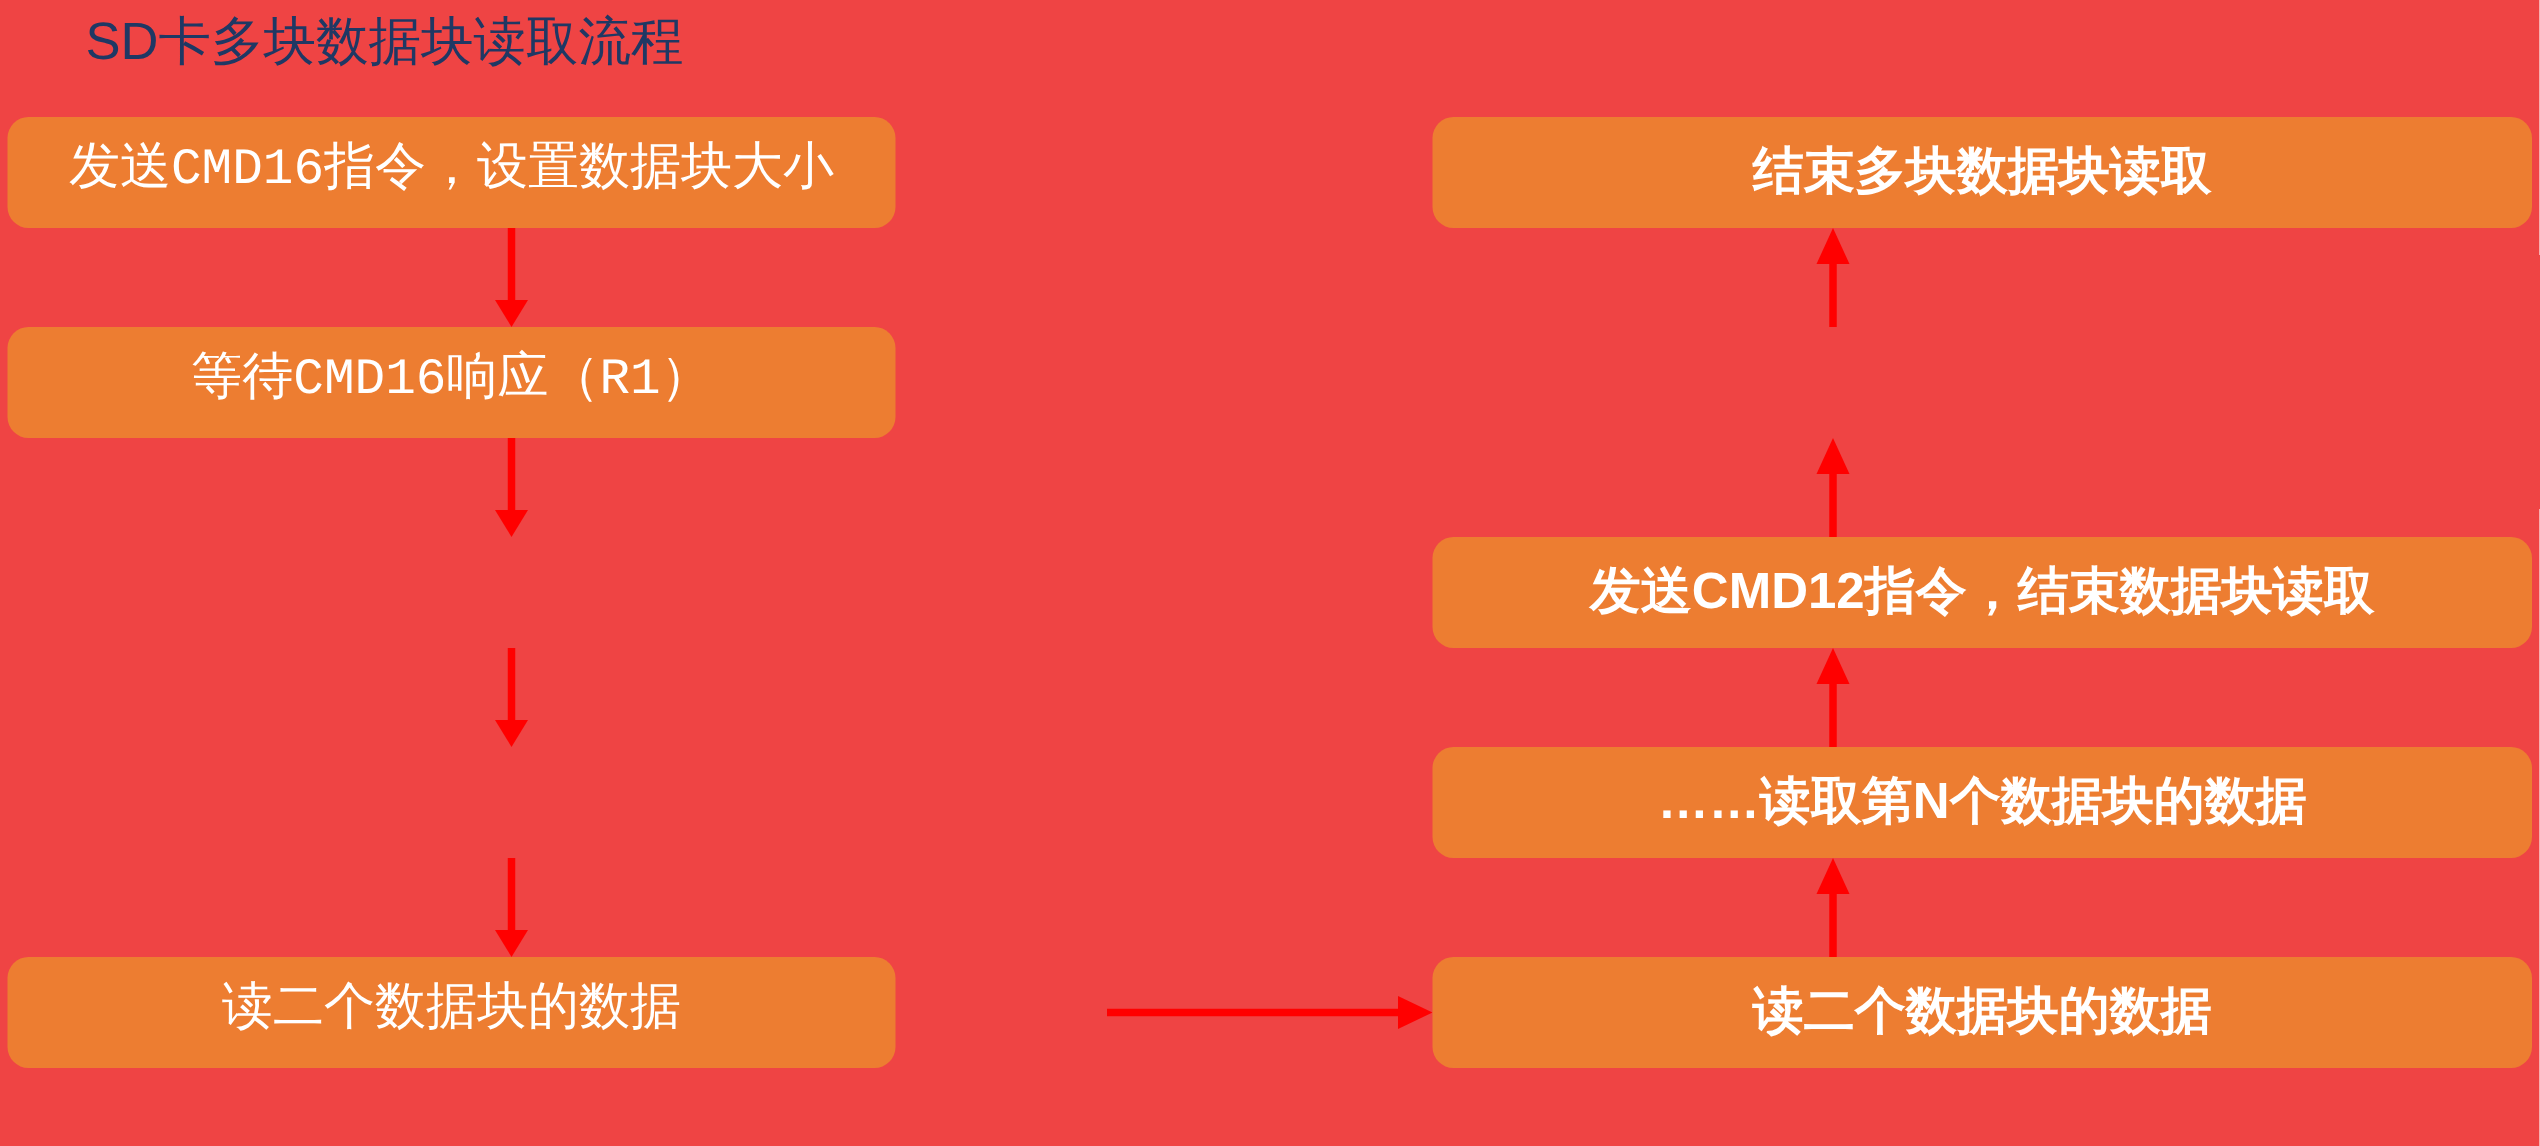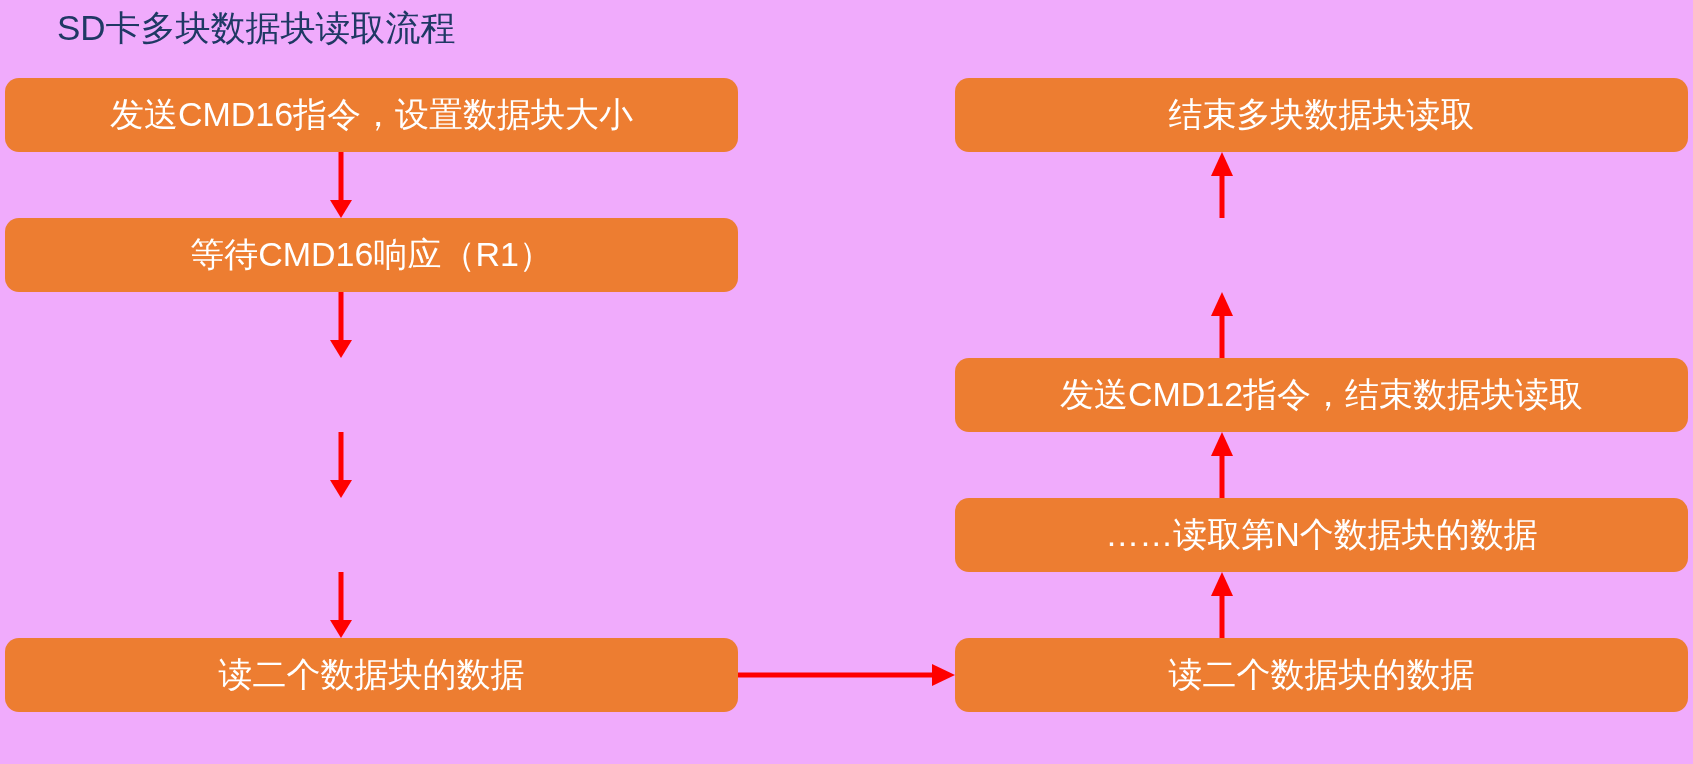--- a/index.html
+++ b/index.html
@@ -7,21 +7,21 @@
     padding: 0;
     background: #ffffff;
   }
   body {
     font-family: "Liberation Sans", "DejaVu Sans", sans-serif;
   }
   #canvas {
     position: relative;
     width: 1693px;
     height: 764px;
-    background: #f0abfc;
+    background: #ef4444;
     overflow: hidden;
   }
 
   
   #chart-title {
     position: absolute;
     left: 57px;
     top: 2px;
     font-size: 35px;
     line-height: 52px;
@@ -42,23 +42,23 @@
     justify-content: center;
     font-size: 34px;
     line-height: 1.1;
     font-weight: 400;
     white-space: nowrap;
     box-sizing: border-box;
     padding: 0 10px;
   }
 
   
-  .col-left  { left: 5px;   width: 733px; }
+  .col-left  { left: 5px;   width: 592px; font-family: Liberation Mono, monospace; }
   
-  .col-right { left: 955px; width: 733px; }
+  .col-right { left: 955px; width: 733px; font-weight: bold; }
 
   .row1 { top: 78px;  height: 74px; }
   .row2 { top: 218px; height: 74px; }
   .row3 { top: 358px; height: 74px; }
   .row4 { top: 498px; height: 74px; }
   .row5 { top: 638px; height: 74px; }
 
   
   #arrow-layer {
     position: absolute;

